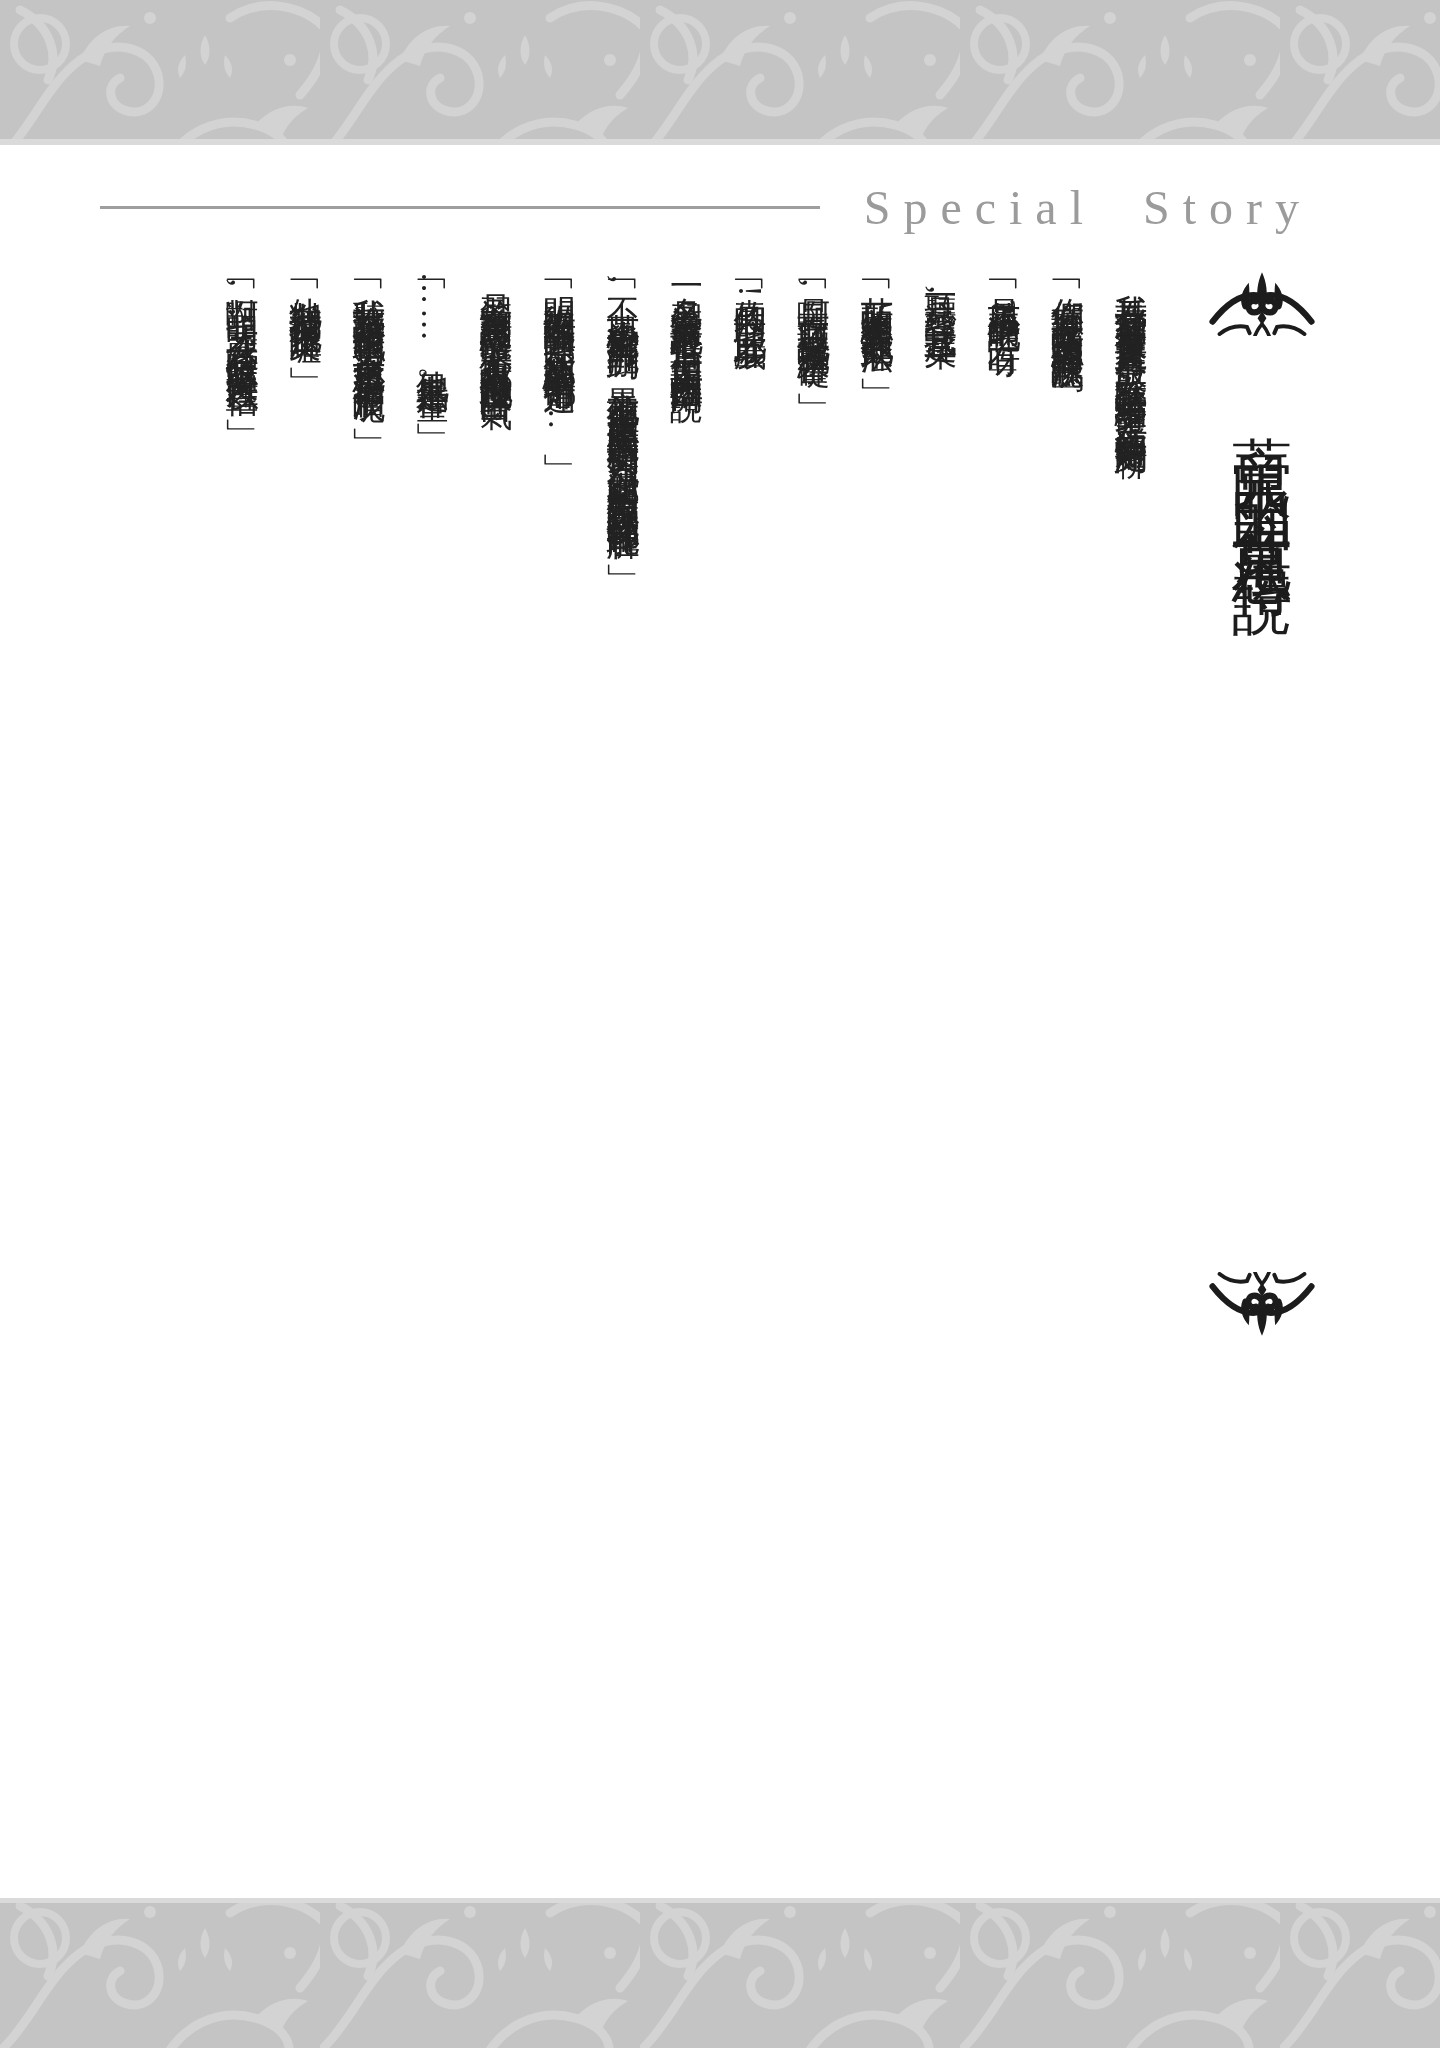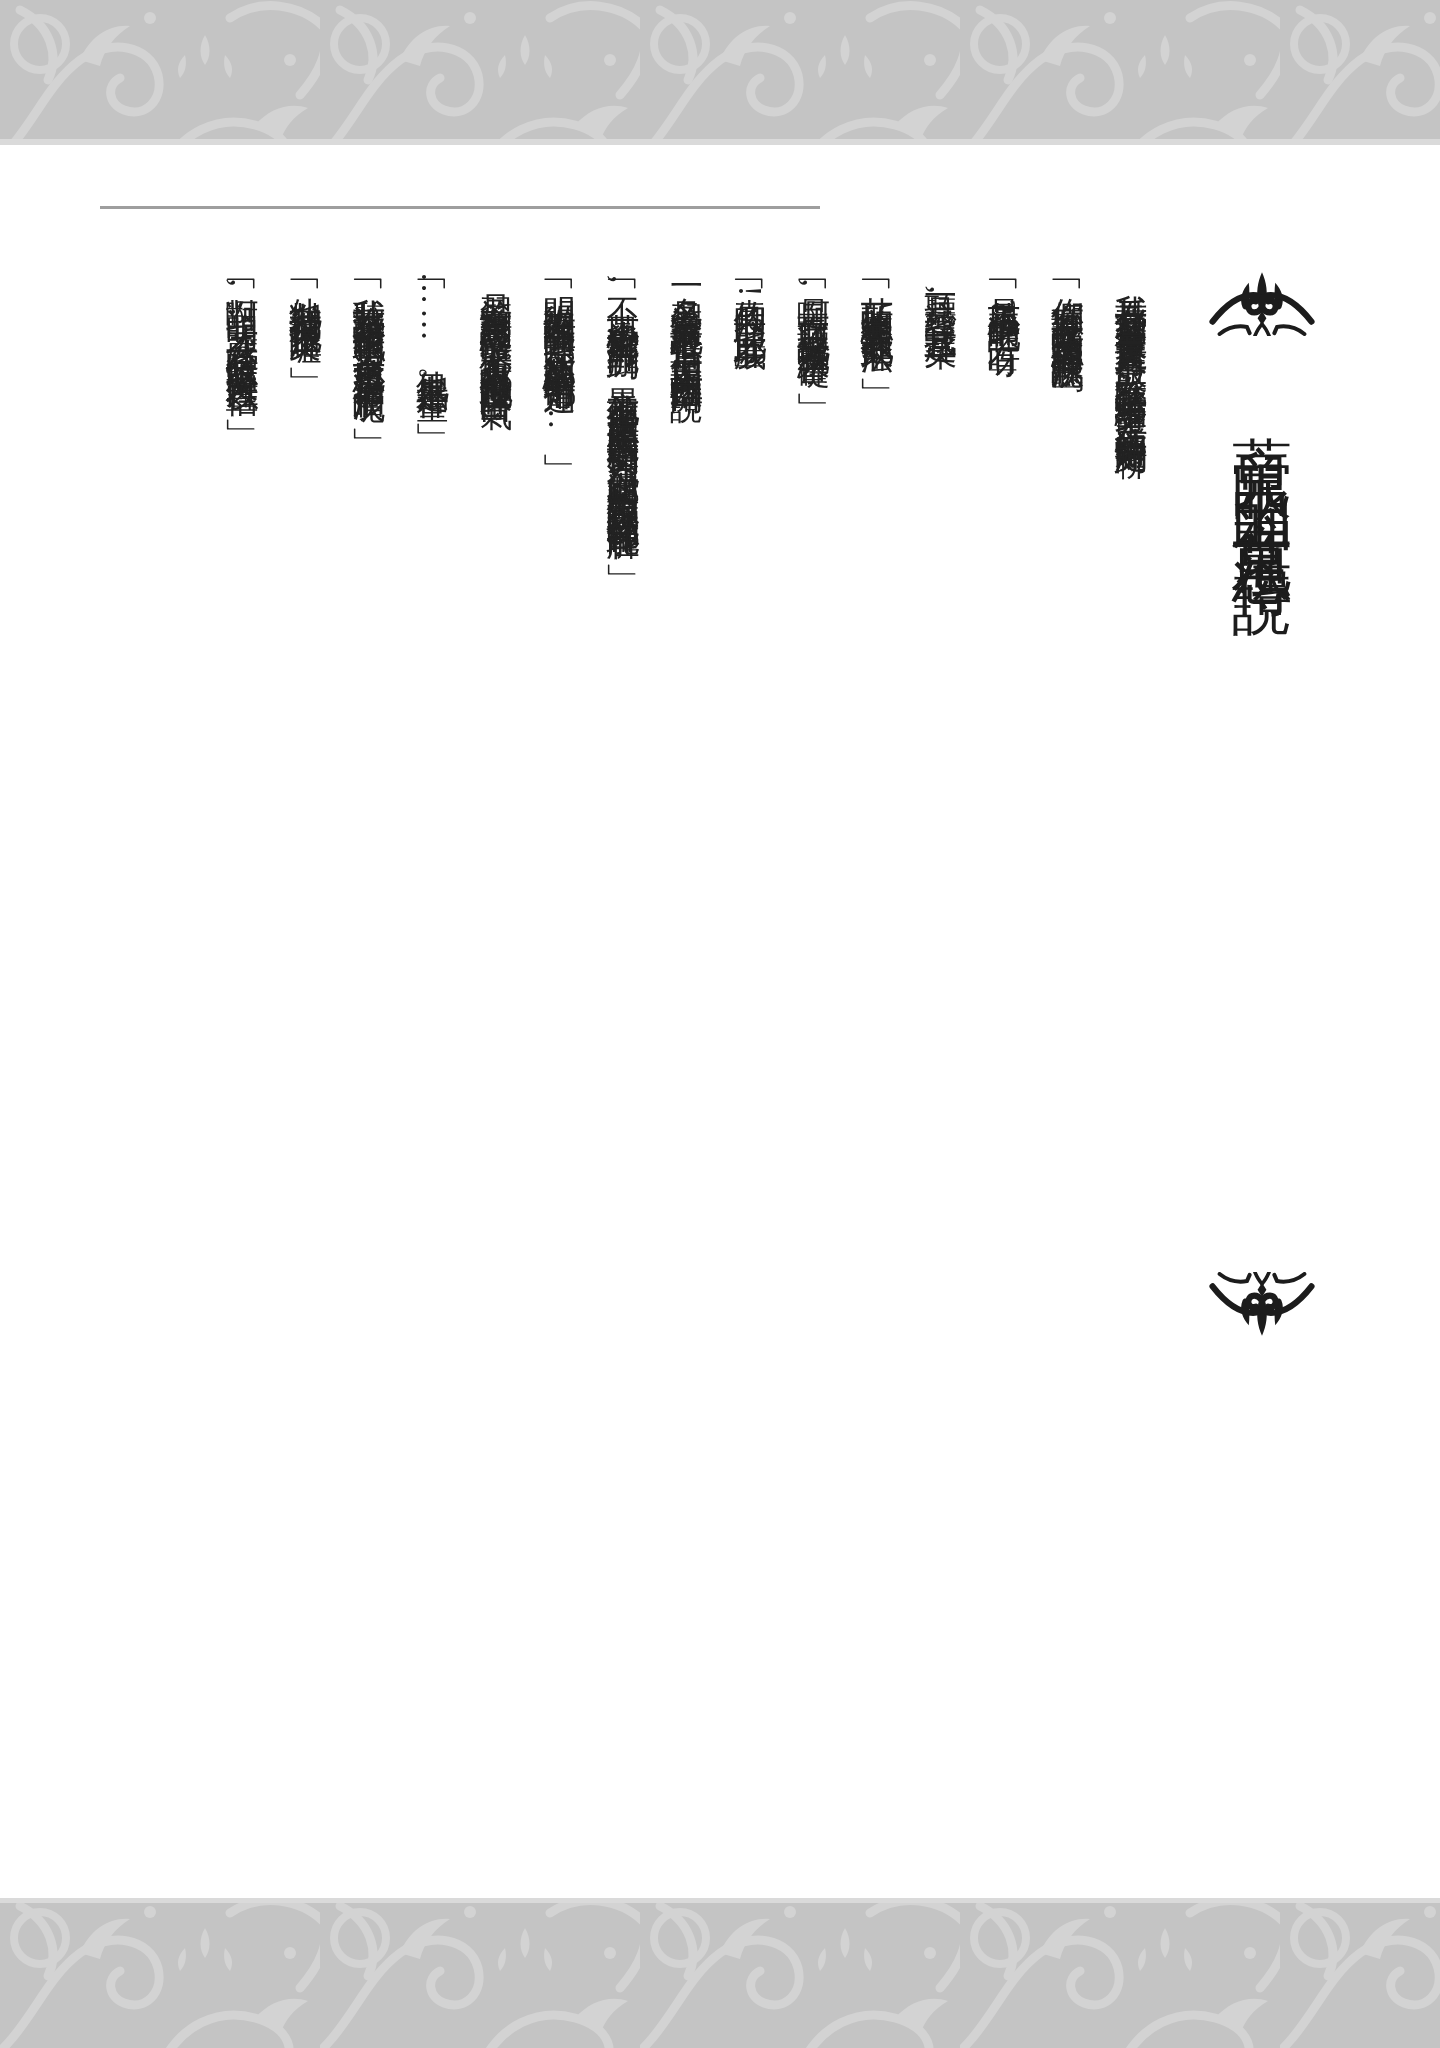--- a/index.html
+++ b/index.html
@@ -114,20 +114,21 @@
           <circle cx="150" cy="14" r="6"></circle>
           <circle cx="290" cy="55" r="6"></circle>
         </g>
         <rect y="0" width="320" height="5" fill="#dadada"></rect>
       </pattern>
     </defs>
     <rect width="1440" height="150" fill="url(#damask-bottom)"></rect>
   </svg>
 
   <div class="header-rule"></div>
+  <div class="header-label">Special Story</div>
 
   <div class="title-block">
     <svg class="title-ornament ornament-top" width="106" height="64" viewBox="0 0 120 72" aria-hidden="true">
       <g fill="#1c1c1c" stroke="none">
         <path d="M60,0 C55,11 53,24 56,36 C57,40 63,40 64,36 C67,24 65,11 60,0 Z"></path>
         <path d="M45,12 C38,20 34,30 38,40 C40,44 45,42 45,37 C46,28 46,19 45,12 Z"></path>
         <path d="M75,12 C82,20 86,30 82,40 C80,44 75,42 75,37 C74,28 74,19 75,12 Z"></path>
         <path d="M60,44 L65,52 L60,60 L55,52 Z"></path>
       </g>
       <g fill="none" stroke="#1c1c1c" stroke-linecap="round">

